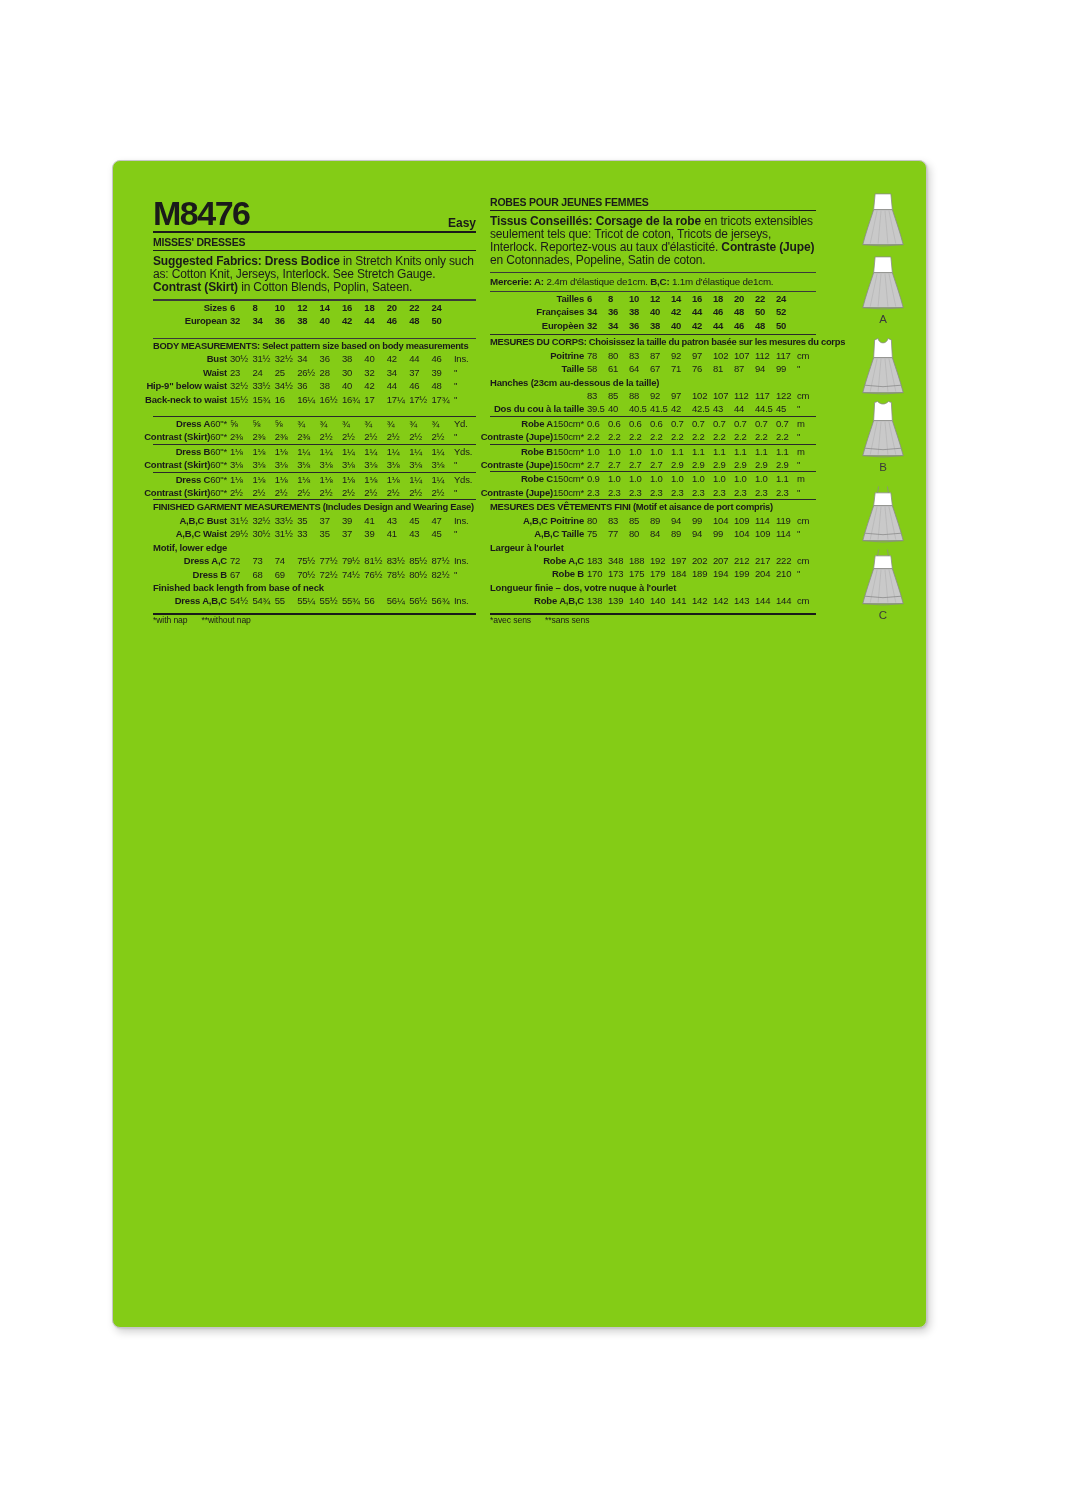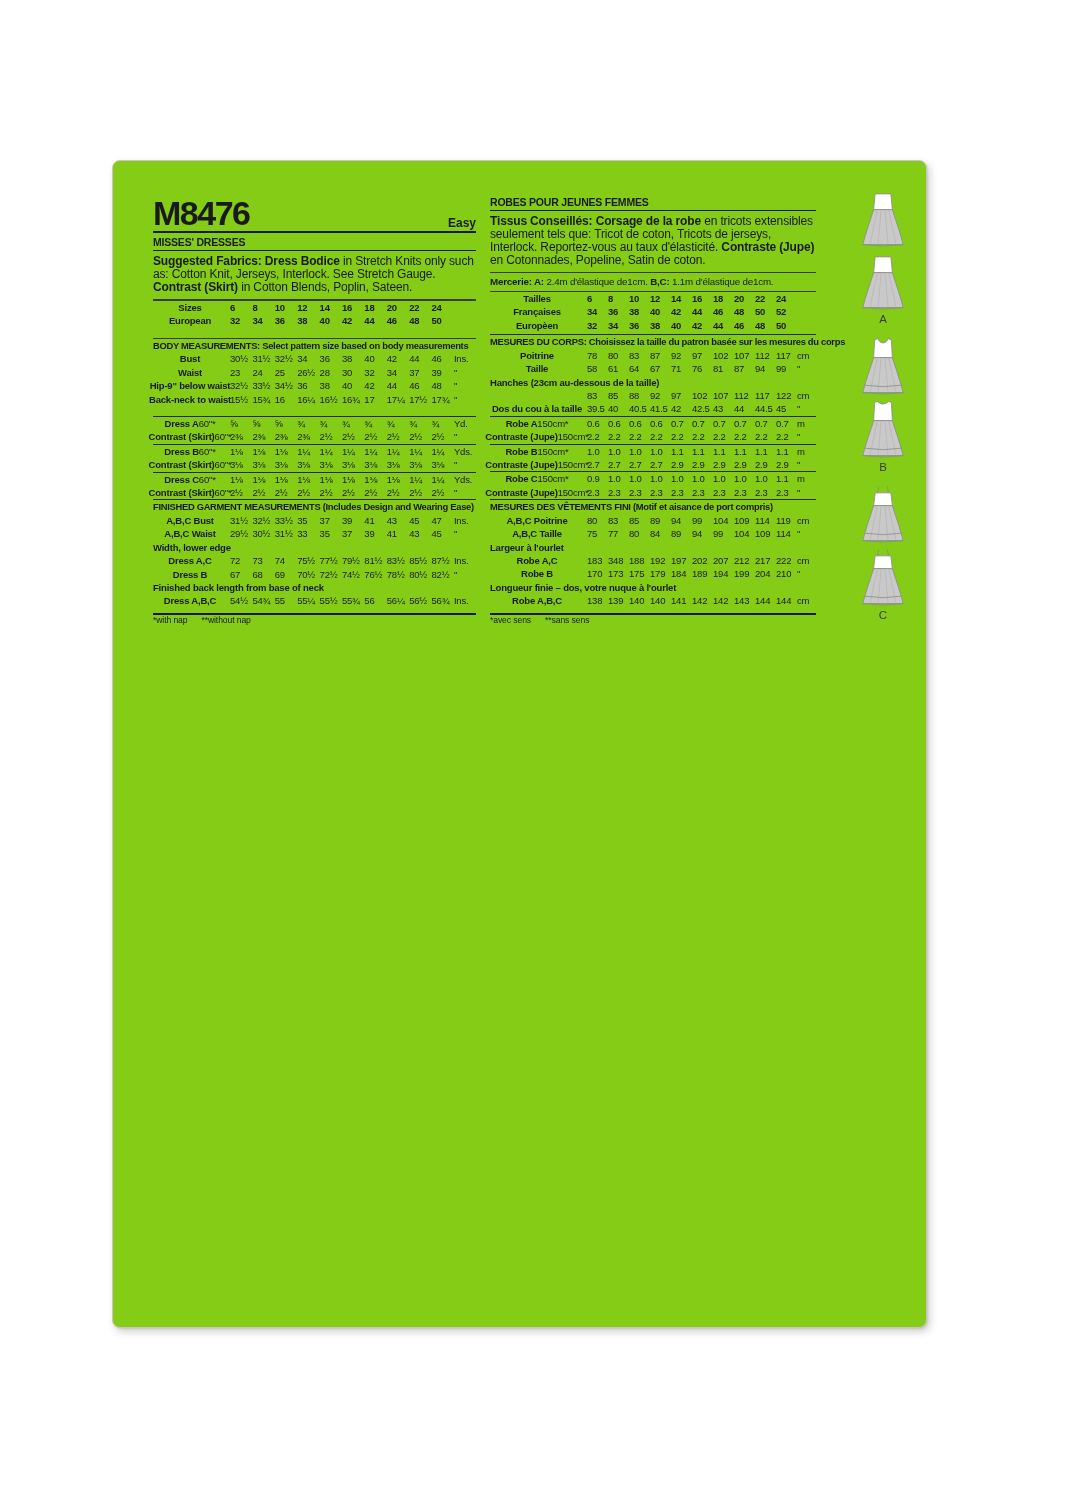--- a/index.html
+++ b/index.html
@@ -20,21 +20,21 @@
                 padding:3px 0 2px 0;border-bottom:1.5px solid #1a1a1a;}
   .para{font-size:12px;line-height:13px;letter-spacing:-0.15px;margin:4px 0 5px 0;}
   .para b{letter-spacing:-0.15px;}
   .rule{border-top:1px solid #3a3a3a;margin:0;}
   .rule-mid{border-top:1.5px solid #2a2a2a;}
   .inline-row{font-size:9.8px;line-height:12px;letter-spacing:-0.2px;padding:3px 0;}
 
   .trow{display:grid;font-size:9.5px;line-height:13.4px;letter-spacing:-0.2px;}
   .col-left .trow{grid-template-columns:77px repeat(10,22.4px) auto;}
   .col-right .trow{grid-template-columns:97px repeat(10,21px) auto;}
-  .trow .lbl{display:flex;justify-content:center;font-weight:bold;white-space:nowrap;padding-right:3px;}
+  .trow .lbl{display:flex;justify-content:flex-end;font-weight:bold;white-space:nowrap;padding-right:3px;}
   .trow .lbl .wd{font-weight:normal;}
   .trow .cell{text-align:left;}
   .trow.bold .cell{font-weight:bold;}
   .vals{display:contents;}
   .unit{white-space:nowrap;}
   .sect-hdr{font-weight:bold;font-size:9.4px;line-height:13.5px;letter-spacing:-0.3px;white-space:nowrap;}
   .subrow{font-weight:bold;font-size:9.5px;line-height:13.4px;letter-spacing:-0.2px;}
   .gap10{height:10px;} .gap2{height:2px;}
   .footnote{font-size:8.6px;letter-spacing:-0.1px;padding-top:0;}
   .footnote span{margin-right:14px;}
@@ -192,21 +192,21 @@
         </div>
           <div class="trow">
           <span class="lbl">
               <span>A,B,C Waist</span>
               <span class="wd"></span>
             </span>
           <span class="vals"><span class="cell">29½</span><span class="cell">30½</span><span class="cell">31½</span><span class="cell">33</span><span class="cell">35</span><span class="cell">37</span><span class="cell">39</span><span class="cell">41</span><span class="cell">43</span><span class="cell">45</span></span>
           <span class="unit">"</span>
         </div>
         </div>
-      <div class="subrow">Width, lower edge</div>
+      <div class="subrow">Motif, lower edge</div>
       <div>
 
       <div class="trow">
           <span class="lbl">
               <span>Dress A,C</span>
               <span class="wd"></span>
             </span>
           <span class="vals"><span class="cell">72</span><span class="cell">73</span><span class="cell">74</span><span class="cell">75½</span><span class="cell">77½</span><span class="cell">79½</span><span class="cell">81½</span><span class="cell">83½</span><span class="cell">85½</span><span class="cell">87½</span></span>
           <span class="unit">Ins.</span>
         </div>

